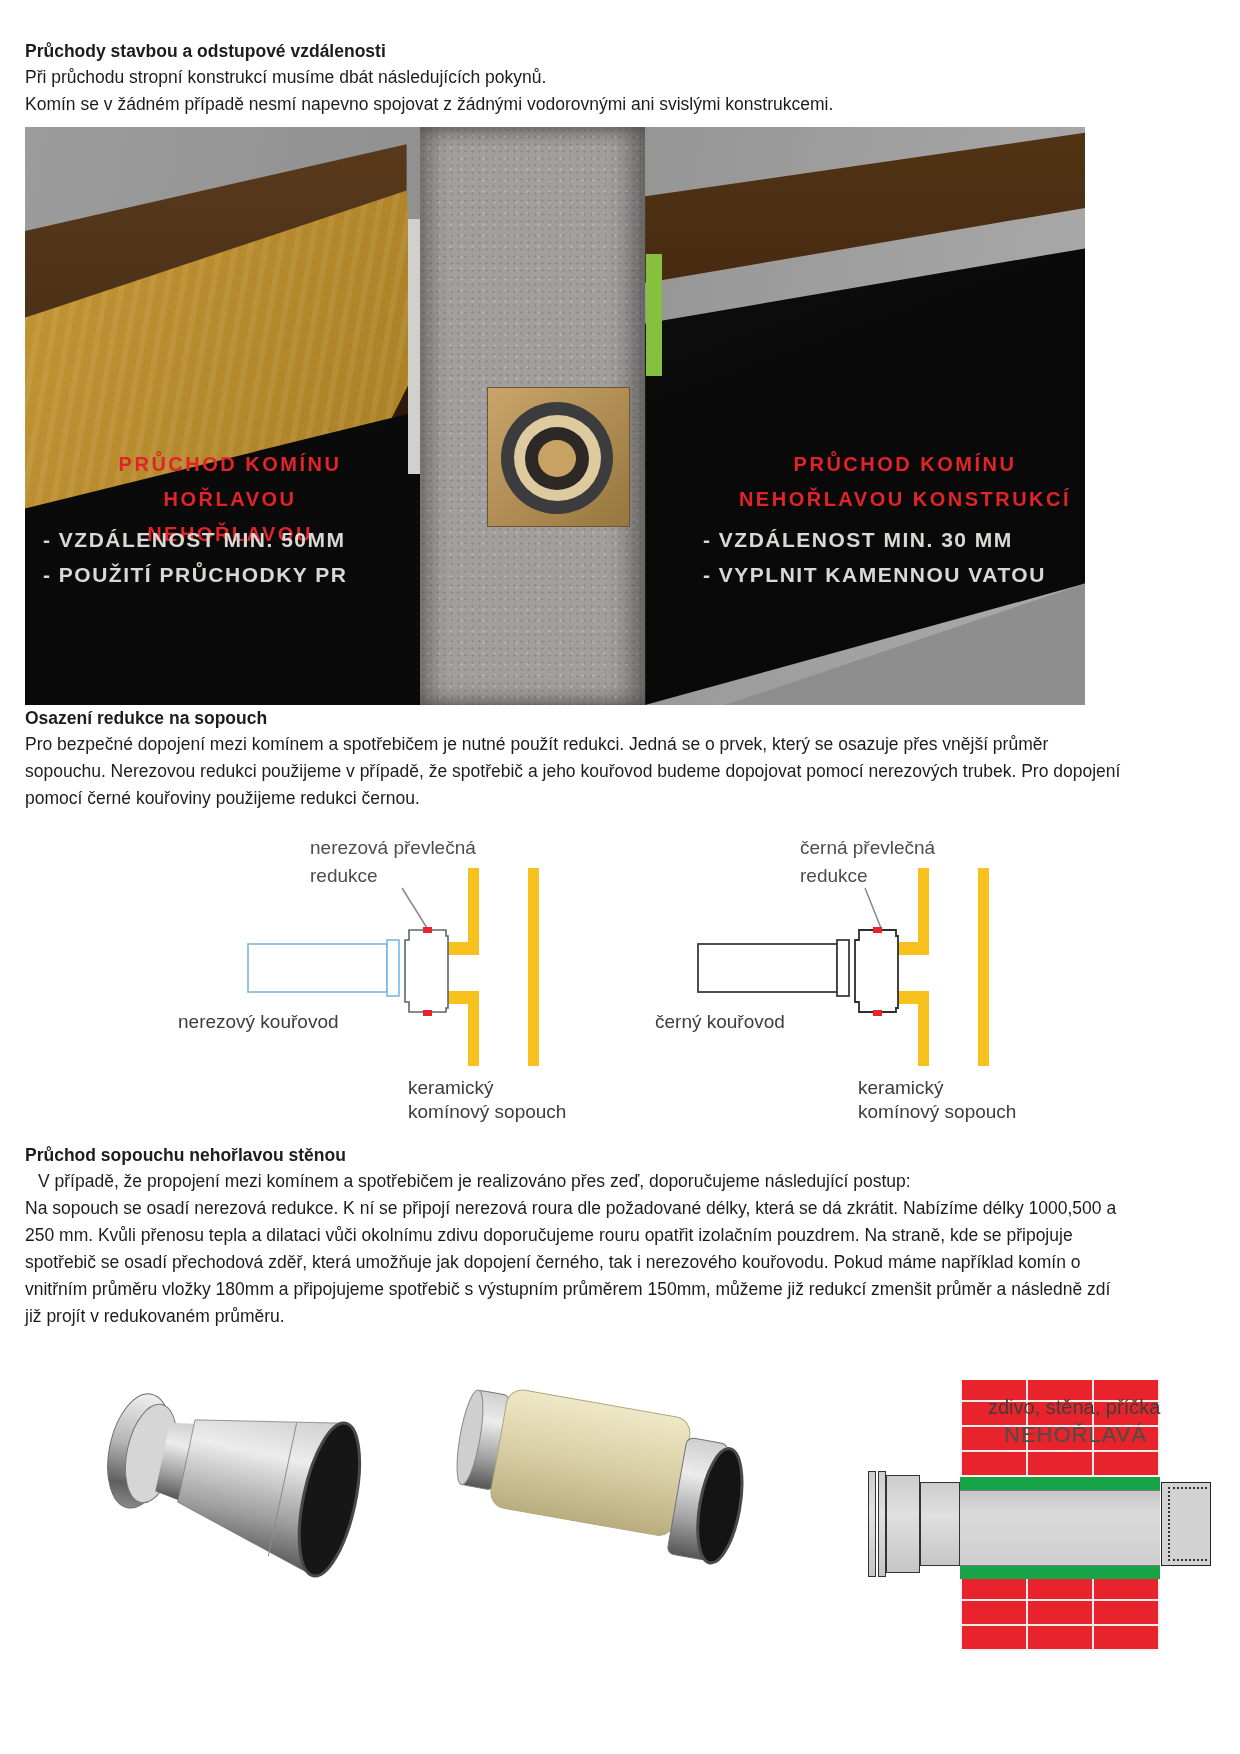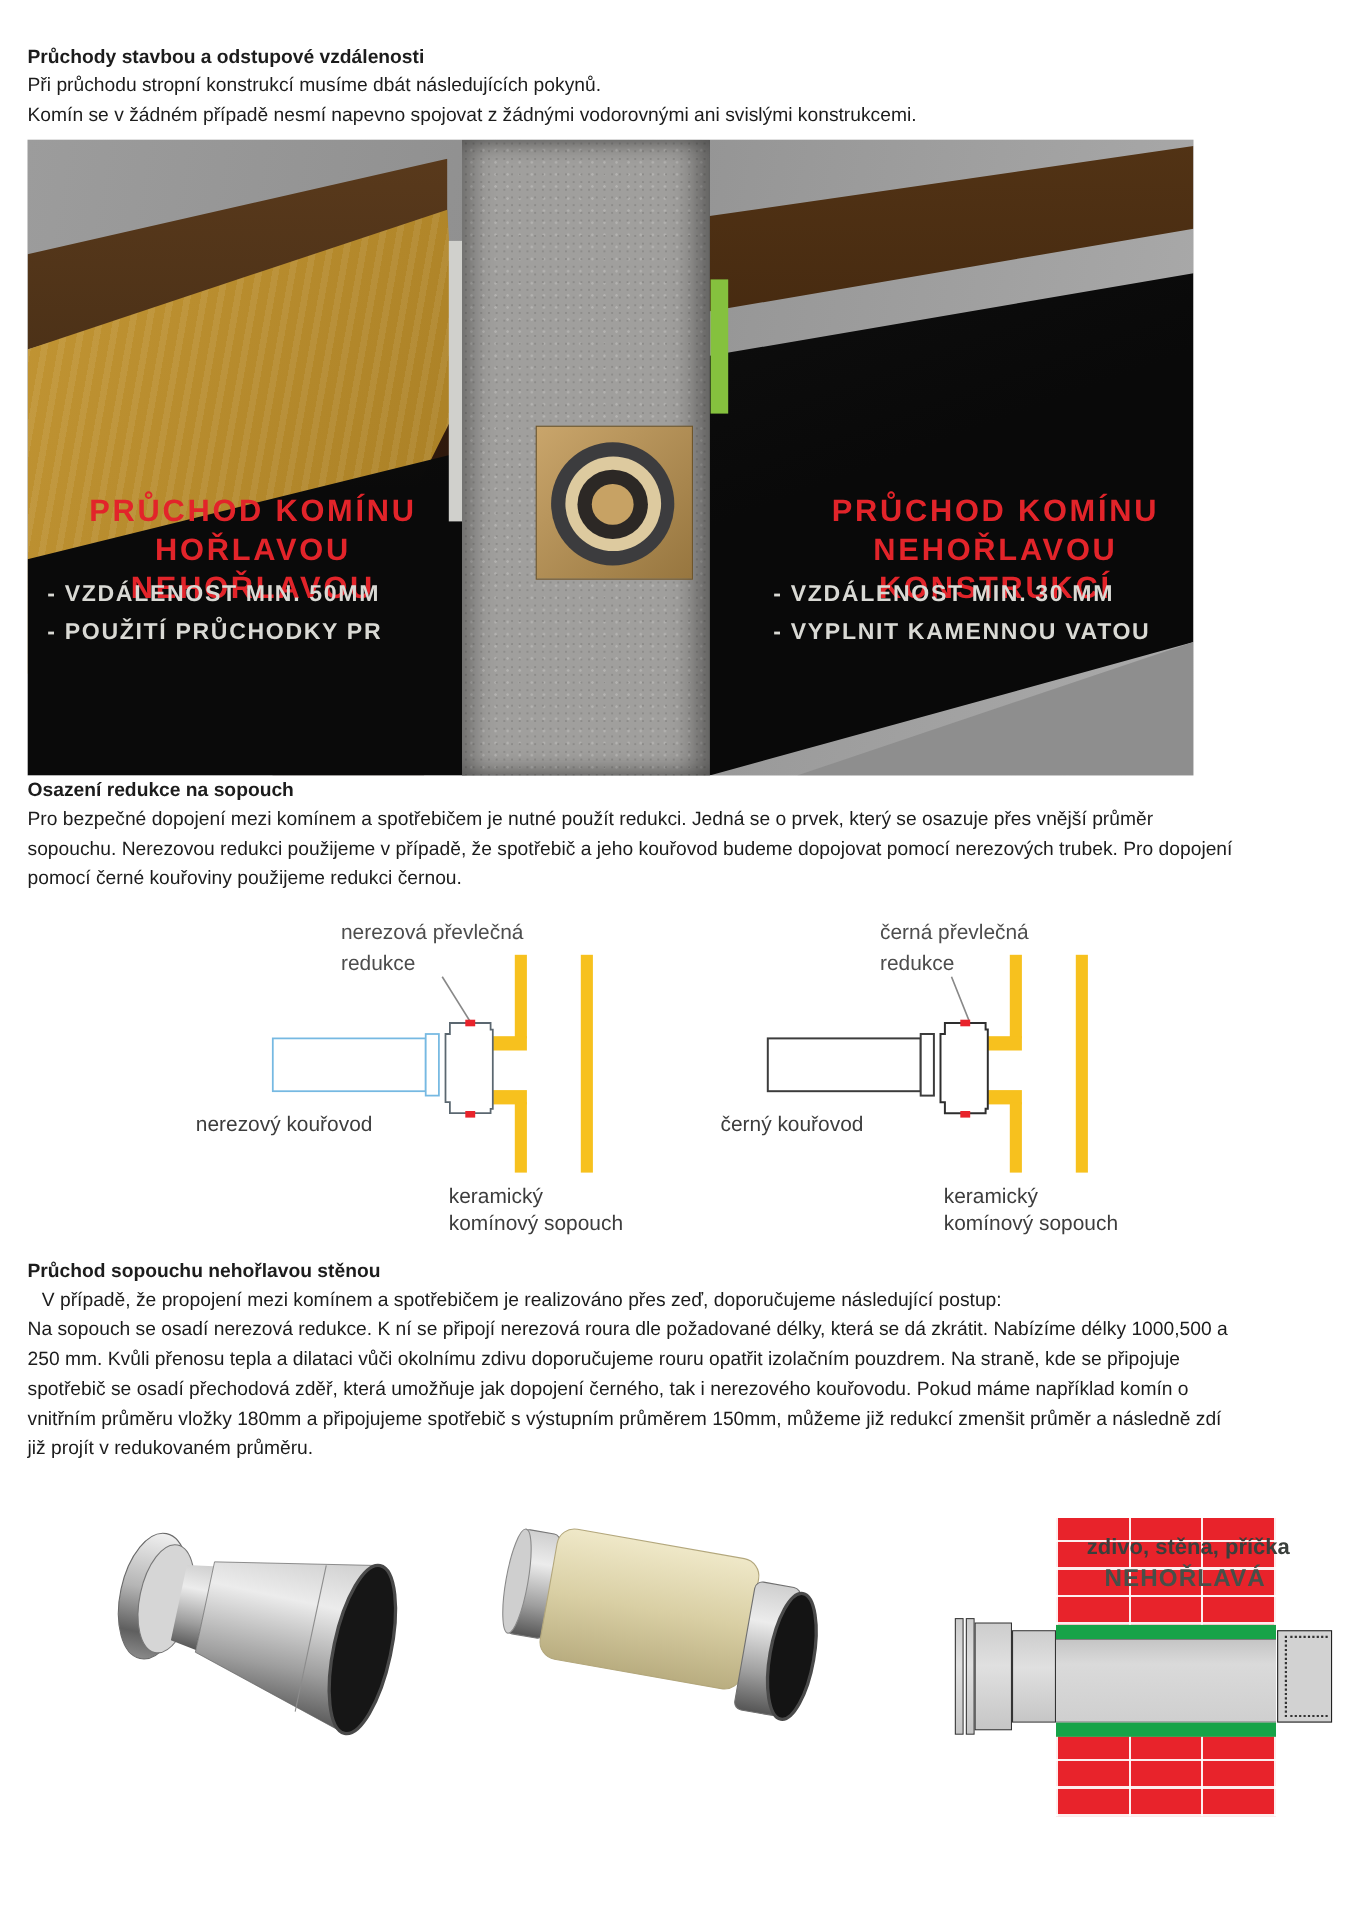--- a/index.html
+++ b/index.html
@@ -45,21 +45,21 @@
     box-shadow:inset 12px 0 18px rgba(0,0,0,.28), inset -14px 0 22px rgba(0,0,0,.38);
   }
   .hole-plate { position:absolute; left:43.6%; top:45%; width:13.5%; height:24.2%;
     background:linear-gradient(135deg,#c9a56b,#97763f); border:1px solid #6f5529; }
   .ring { position:absolute; border-radius:50%; }
   .ring1 { left:44.9%; top:47.5%; width:10.6%; height:19.4%; background:#3c3c3e; }
   .ring2 { left:46.1%; top:49.8%; width:8.2%; height:14.9%; background:#ddca9f; }
   .ring3 { left:47.2%; top:51.9%; width:6%; height:10.9%; background:#2c2825; }
   .ring4 { left:48.4%; top:54.1%; width:3.6%; height:6.5%; background:#c7a264; }
   .hero-caption { position:absolute; z-index:5; font-weight:bold; }
-  .cap-red { color:#e2242a; font-size:28px; line-height:35px; letter-spacing:2.5px; text-align:center; }
+  .cap-red { color:#e2242a; font-size:20px; line-height:35px; letter-spacing:2.5px; text-align:center; }
   .cap-white { color:#d9d9d4; font-size:21px; line-height:35px; letter-spacing:1.5px; text-align:left; }
   .cap-left-red   { left:55px;  top:320px; width:300px; }
   .cap-left-white { left:18px;  top:395px; }
   .cap-right-red  { left:680px; top:320px; width:400px; }
   .cap-right-white{ left:678px; top:395px; }
 
   
   .diagrams { display:flex; margin:20px 0 0 125px; gap:20px; }
   .diagrams svg { display:block; }
   .dlabel { font-size:19px; fill:#4d4d4d; }
@@ -71,21 +71,20 @@
   .bottom-row { position:relative; height:285px; margin-top:45px; }
   .photo-reducer  { position:absolute; left:55px;  top:8px; }
   .photo-insulated{ position:absolute; left:408px; top:0; }
   .wall-diagram { position:absolute; left:740px; top:0; width:460px; height:278px; }
   .wd-wall { position:absolute; left:195px; top:5px; width:200px; }
   .brick {
     background-color:#e8232b;
     background-image:
       repeating-linear-gradient(0deg, rgba(255,255,255,.92) 0 2px, rgba(0,0,0,0) 2px 25px),
       repeating-linear-gradient(90deg, rgba(255,255,255,.92) 0 2px, rgba(0,0,0,0) 2px 66px);
-    font-weight: bold;
   }
   .wd-brick-top { position:relative; height:97px; }
   .wd-green { height:13px; background:#17a348; }
   .wd-pipe { height:76px; background:linear-gradient(#c4c4c4,#dadada 30%,#cfcfcf); box-shadow:inset 0 1px 0 #7c7c7c, inset 0 -1px 0 #7c7c7c; }
   .wd-brick-bot { height:72px; }
   .wd-label1 { position:absolute; left:28px; top:16px; font-size:20px; color:#3a3f3c; white-space:nowrap; }
   .wd-label2 { position:absolute; left:44px; top:42px; font-size:22px; color:#474f49; letter-spacing:1px; }
   .wd-fit { position:absolute; background:linear-gradient(#cdcdcd,#e0e0e0 40%,#c6c6c6); border:1.5px solid #333; }
   .wd-fit-a { left:103px; top:96px;  width:8px;  height:106px; }
   .wd-fit-b { left:113px; top:96px;  width:8px;  height:106px; }

